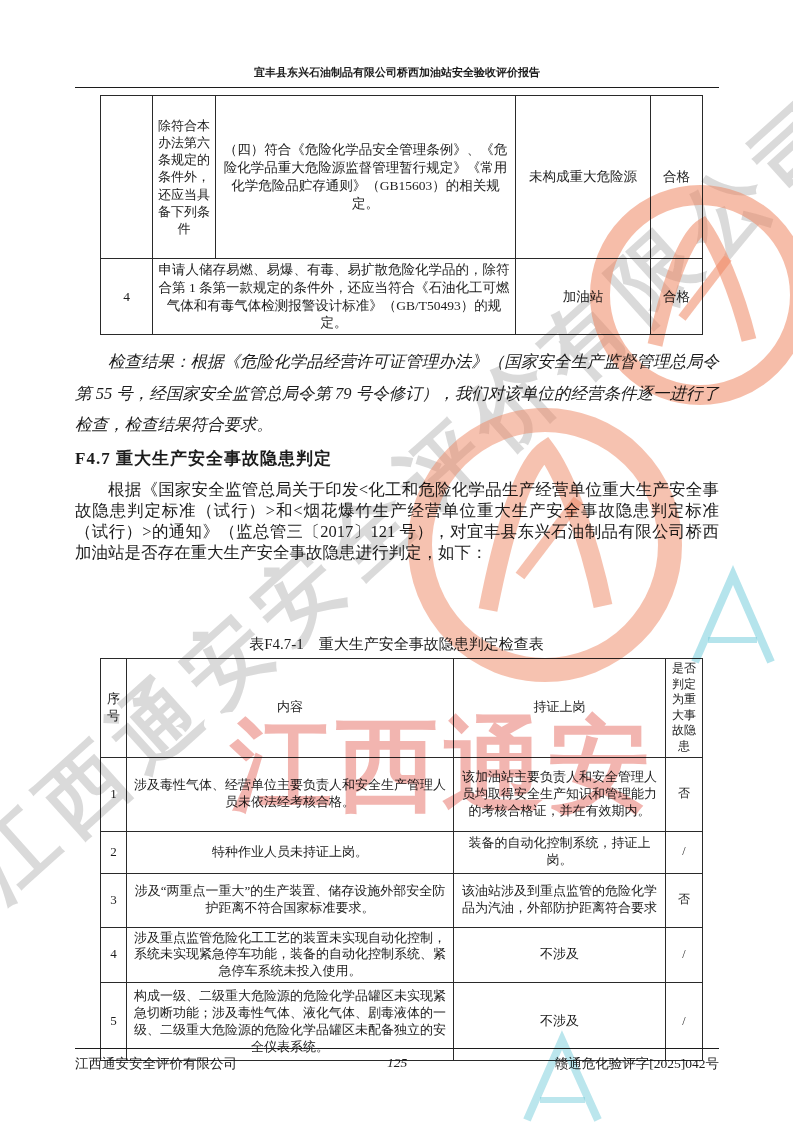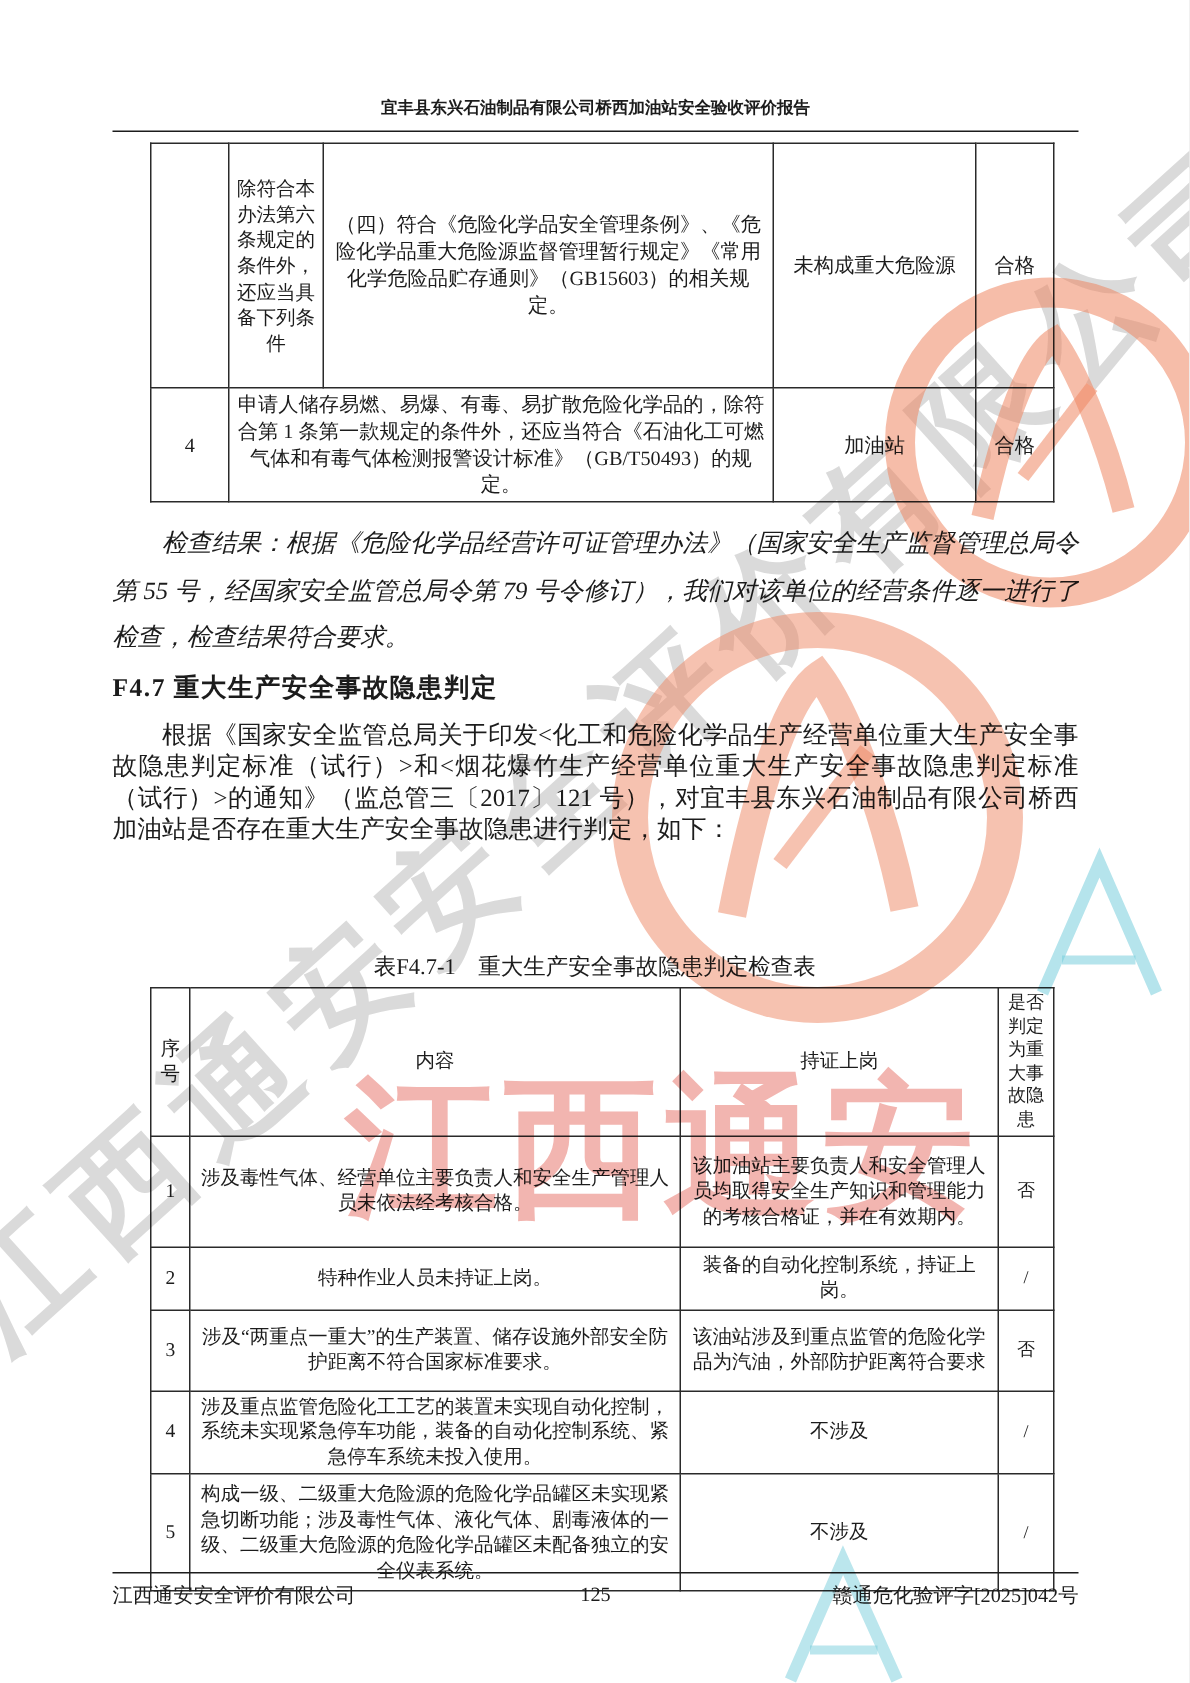--- a/index.html
+++ b/index.html
@@ -45,21 +45,21 @@
   .table-caption{
     position:absolute;left:0;top:635px;width:793px;text-align:center;font-size:15px;
   }
   
   .doc-footer{
     position:absolute;left:75px;top:1048px;width:644px;
     border-top:1.5px solid #1c1c1c;padding-top:6px;display:flex;
     font-size:13.5px;
   }
   .doc-footer .f-left{flex:1;text-align:left;}
-  .doc-footer .f-center{flex:0 0 auto;text-align:center;}
+  .doc-footer .f-center{flex:0 0 auto;text-align:center;font-style:italic;}
   .doc-footer .f-right{flex:1;text-align:right;}
   
   .watermark{
     position:absolute;inset:0;pointer-events:none;mix-blend-mode:multiply;z-index:5;
   }
   .wm-diagonal{
     position:absolute;left:-190px;top:440px;width:1200px;text-align:center;
     transform:rotate(-42deg);transform-origin:50% 50%;
     font-size:84px;letter-spacing:12px;white-space:nowrap;
     color:rgba(148,148,148,0.34);font-weight:bold;

